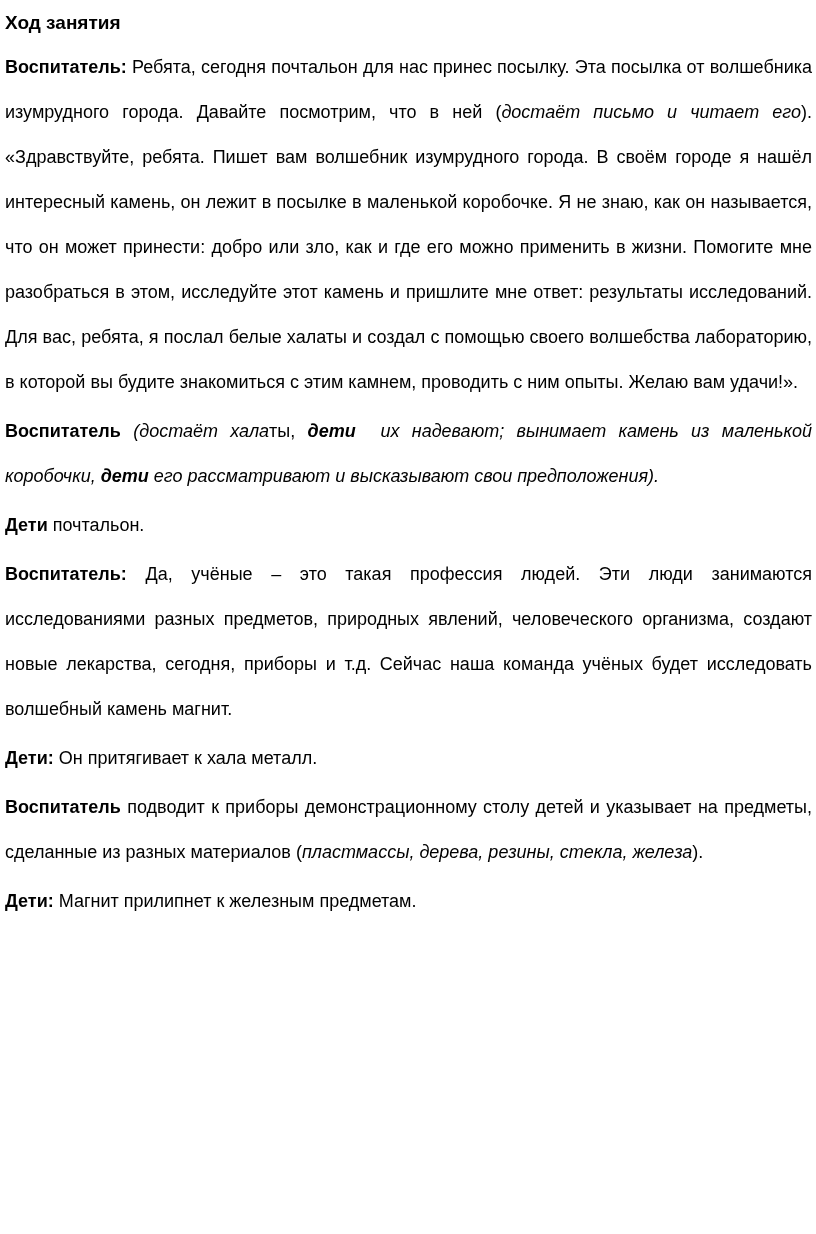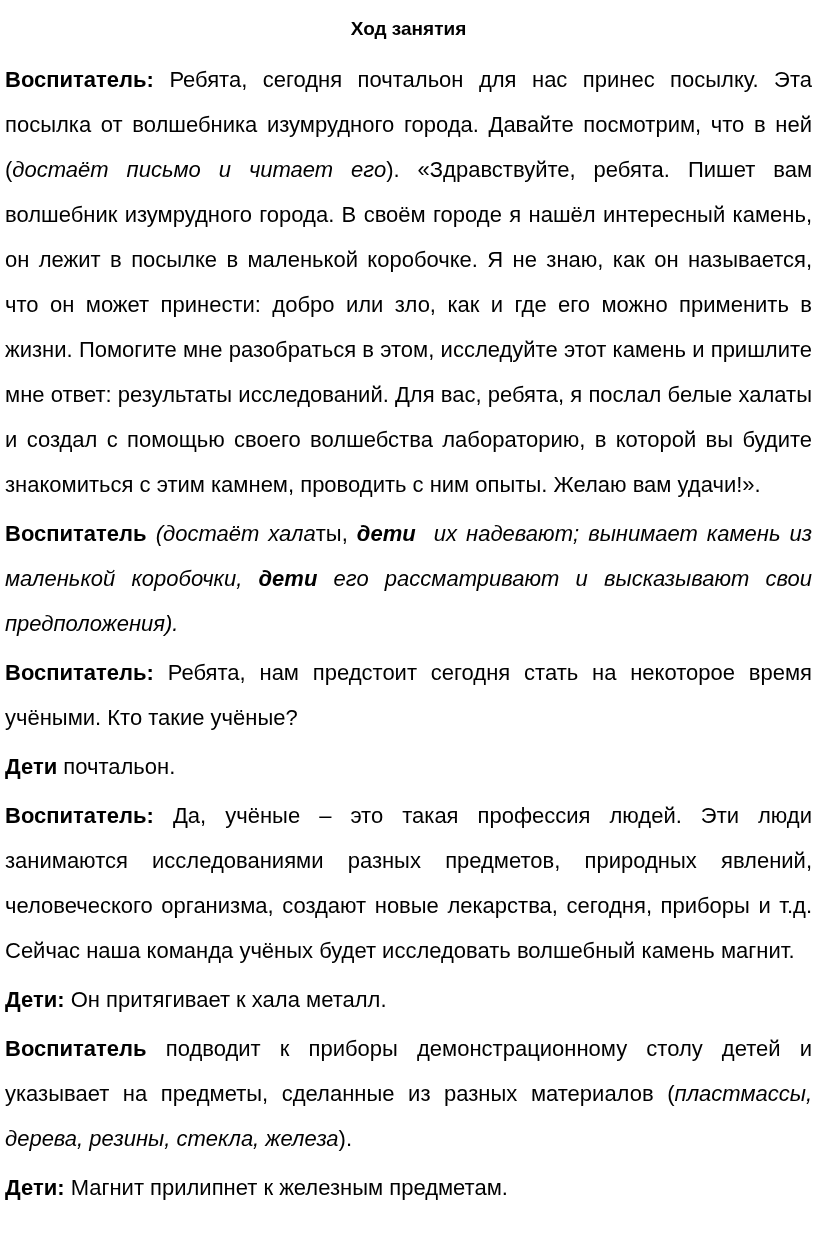--- a/index.html
+++ b/index.html
@@ -15,45 +15,43 @@
     font-family: "Liberation Sans", sans-serif;
   }
   .page {
     box-sizing: border-box;
     width: 816px;
     height: 1234px;
     padding: 0 4px 0 5px;
     background: #ffffff;
   }
   .doc-title {
-    margin: 6px;
+    margin: 0;
     font-size: 19px;
     font-weight: bold;
-    text-align: center;
     line-height: 45px;
   }
   .doc-body p.para {
     margin: 0 0 4px 0;
-    font-size: 22px;
+    font-size: 18px;
     line-height: 45px;
     text-align: justify;
   }
   .run { font-style: normal; font-weight: normal; }
   .run.bold { font-weight: bold; }
   .run.italic { font-style: italic; }
   .run.bolditalic { font-weight: bold; font-style: italic; }
 </style>
 </head>
 <body>
 
 <main class="page">
   <h1 class="doc-title">Ход занятия</h1>
   <div class="doc-body">
       <p class="para"><span class="run bold">Воспитатель: </span><span class="run regular">Ребята, сегодня почтальон для нас принес посылку. Эта посылка от волшебника изумрудного города. Давайте посмотрим, что в ней (</span><span class="run italic">достаёт письмо и читает его</span><span class="run regular">). «Здравствуйте, ребята. Пишет вам волшебник изумрудного города. В своём городе я нашёл интересный камень, он лежит в посылке в маленькой коробочке. Я не знаю, как он называется, что он может принести: добро или зло, как и где его можно применить в жизни. Помогите мне разобраться в этом, исследуйте этот камень и пришлите мне ответ: результаты исследований. Для вас, ребята, я послал белые халаты и создал с помощью своего волшебства лабораторию, в которой вы будите знакомиться с этим камнем, проводить с ним опыты. Желаю вам удачи!».</span></p>
       <p class="para"><span class="run bold">Воспитатель </span><span class="run italic">(достаёт хала</span><span class="run regular">ты, </span><span class="run bolditalic">дети</span><span class="run italic">&nbsp; их надевают; вынимает камень из маленькой коробочки, </span><span class="run bolditalic">дети</span><span class="run italic"> его рассматривают и высказывают свои предположения).</span></p>
-      <p class="para"><span class="run bold">Воспитатель: </span><span class="run regular">Ребята, нам предстоит сегодня стать на некоторое время учёными. Кто такие учёные?</span></p>
       <p class="para"><span class="run bold">Дети </span><span class="run regular">почтальон.</span></p>
       <p class="para"><span class="run bold">Воспитатель: </span><span class="run regular">Да, учёные – это такая профессия людей. Эти люди занимаются исследованиями разных предметов, природных явлений, человеческого организма, создают новые лекарства, сегодня, приборы и т.д. Сейчас наша команда учёных будет исследовать волшебный камень магнит.</span></p>
       <p class="para"><span class="run bold">Дети: </span><span class="run regular">Он притягивает к хала металл.</span></p>
       <p class="para"><span class="run bold">Воспитатель </span><span class="run regular">подводит к приборы демонстрационному столу детей и указывает на предметы, сделанные из разных материалов (</span><span class="run italic">пластмассы, дерева, резины, стекла, железа</span><span class="run regular">).</span></p>
       <p class="para"><span class="run bold">Дети: </span><span class="run regular">Магнит прилипнет к железным предметам.</span></p>
     </div>
 </main>
 
 </body></html>

